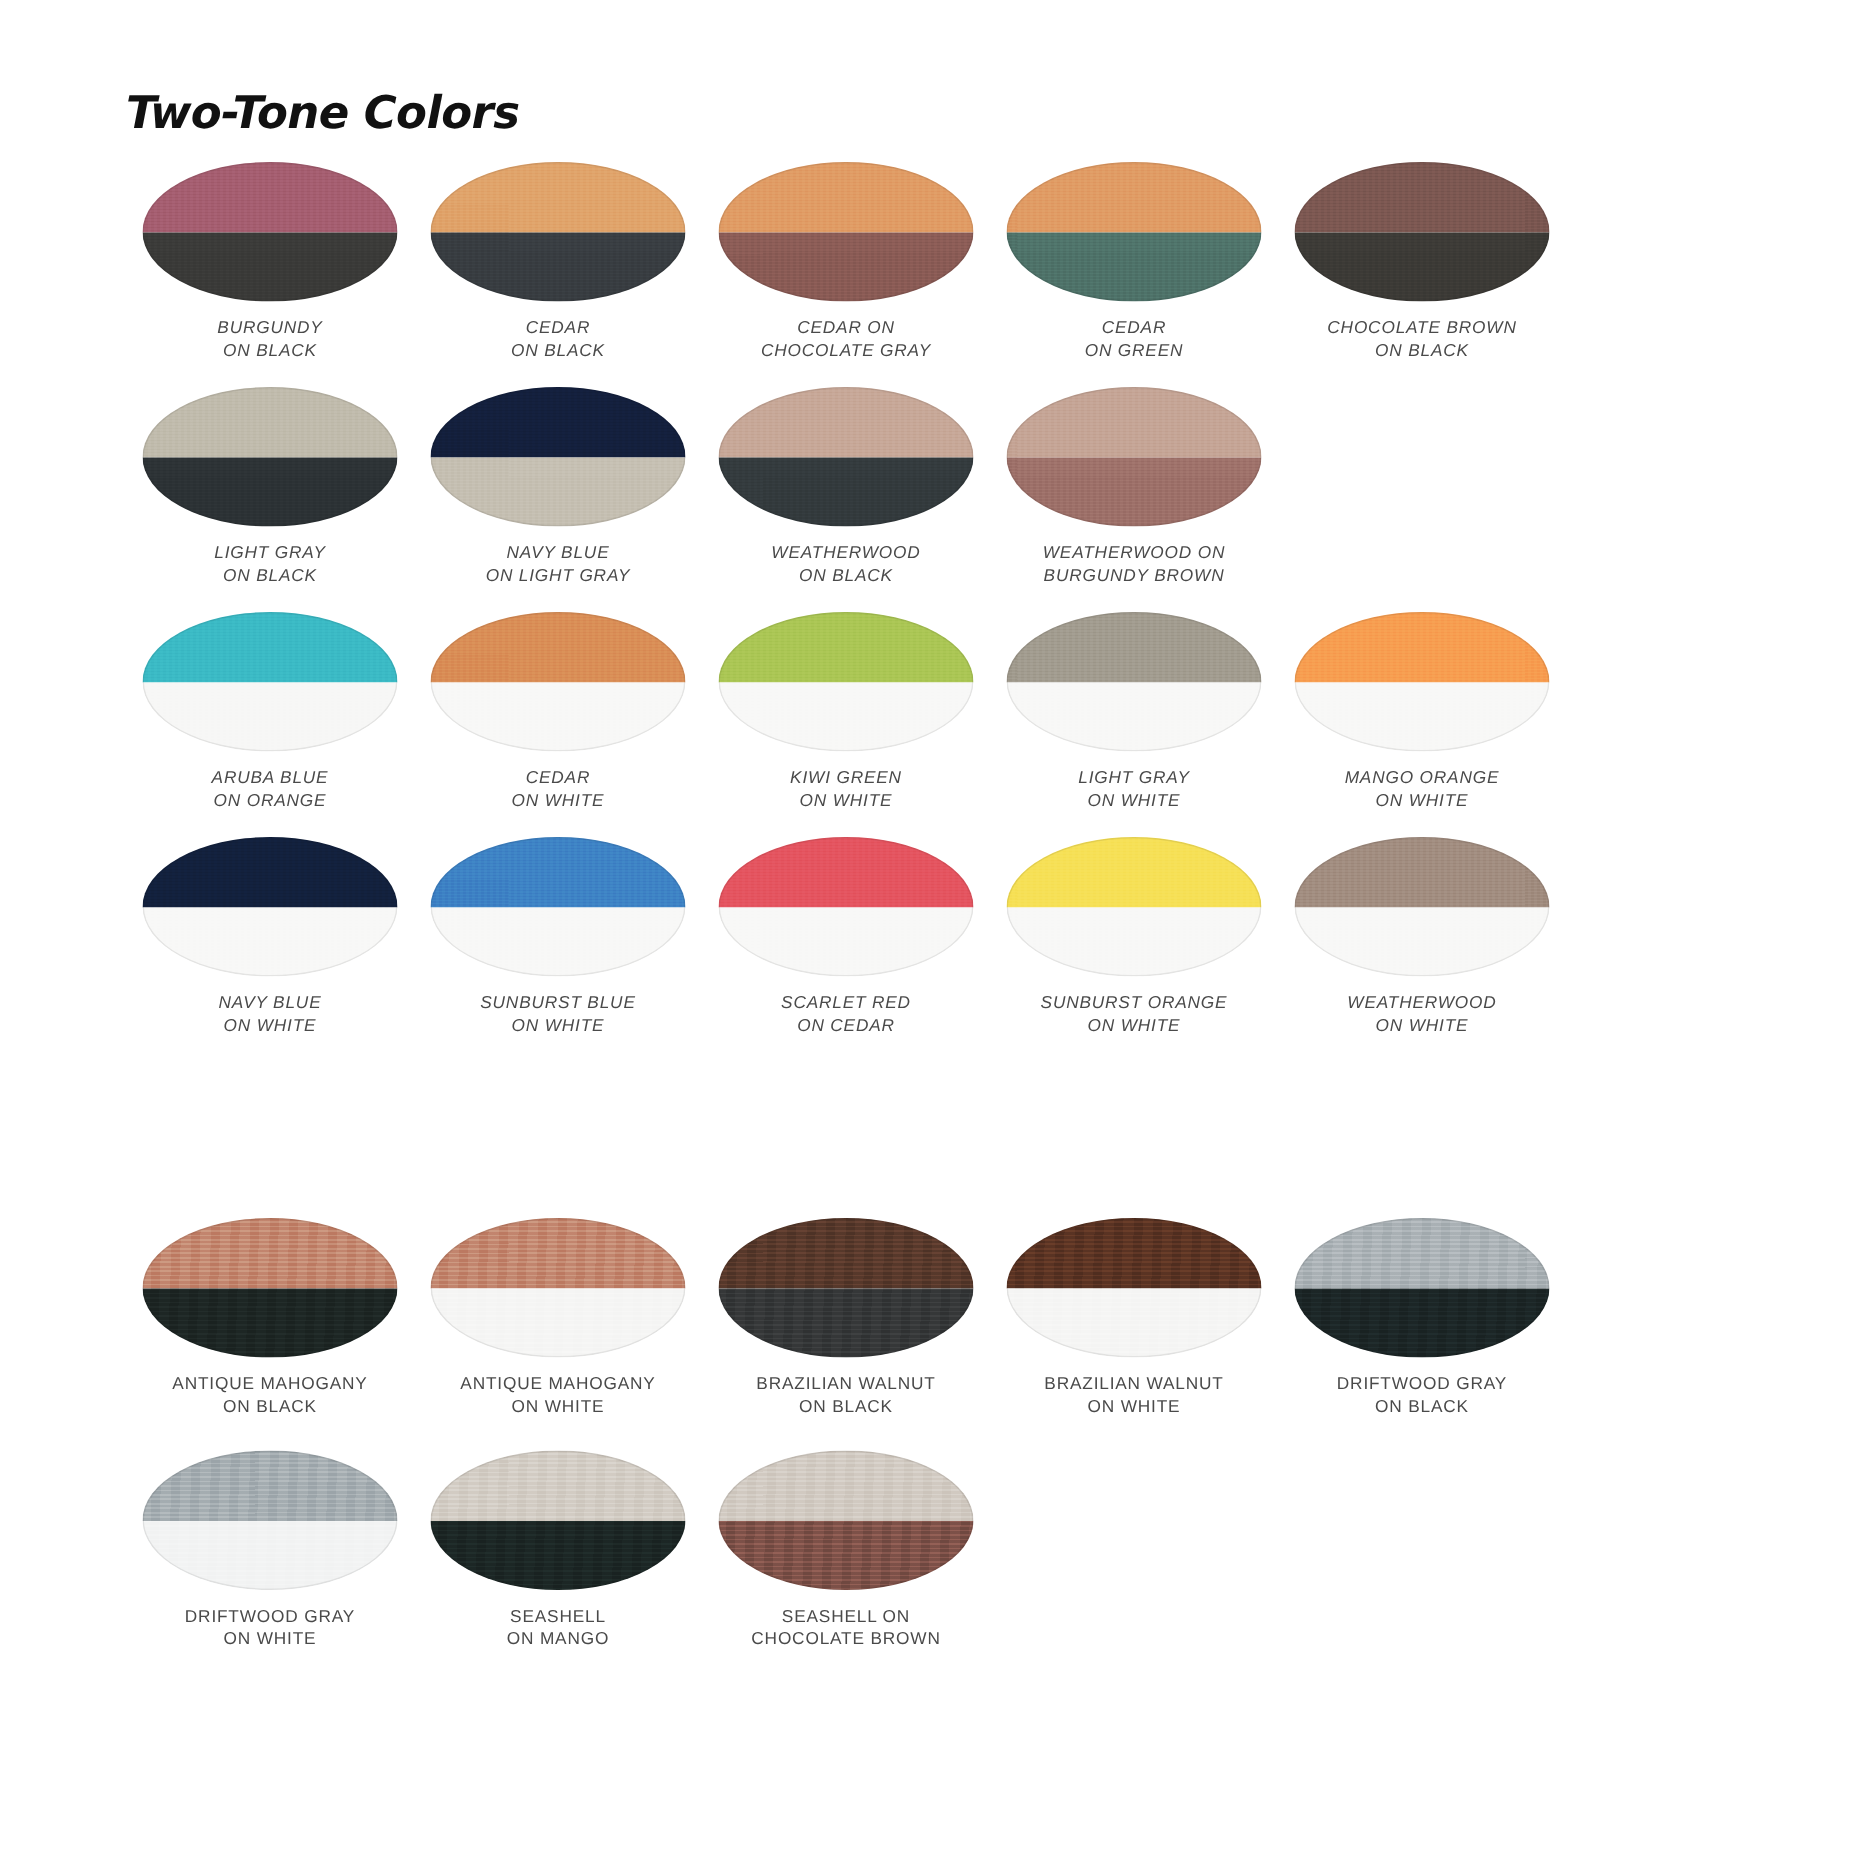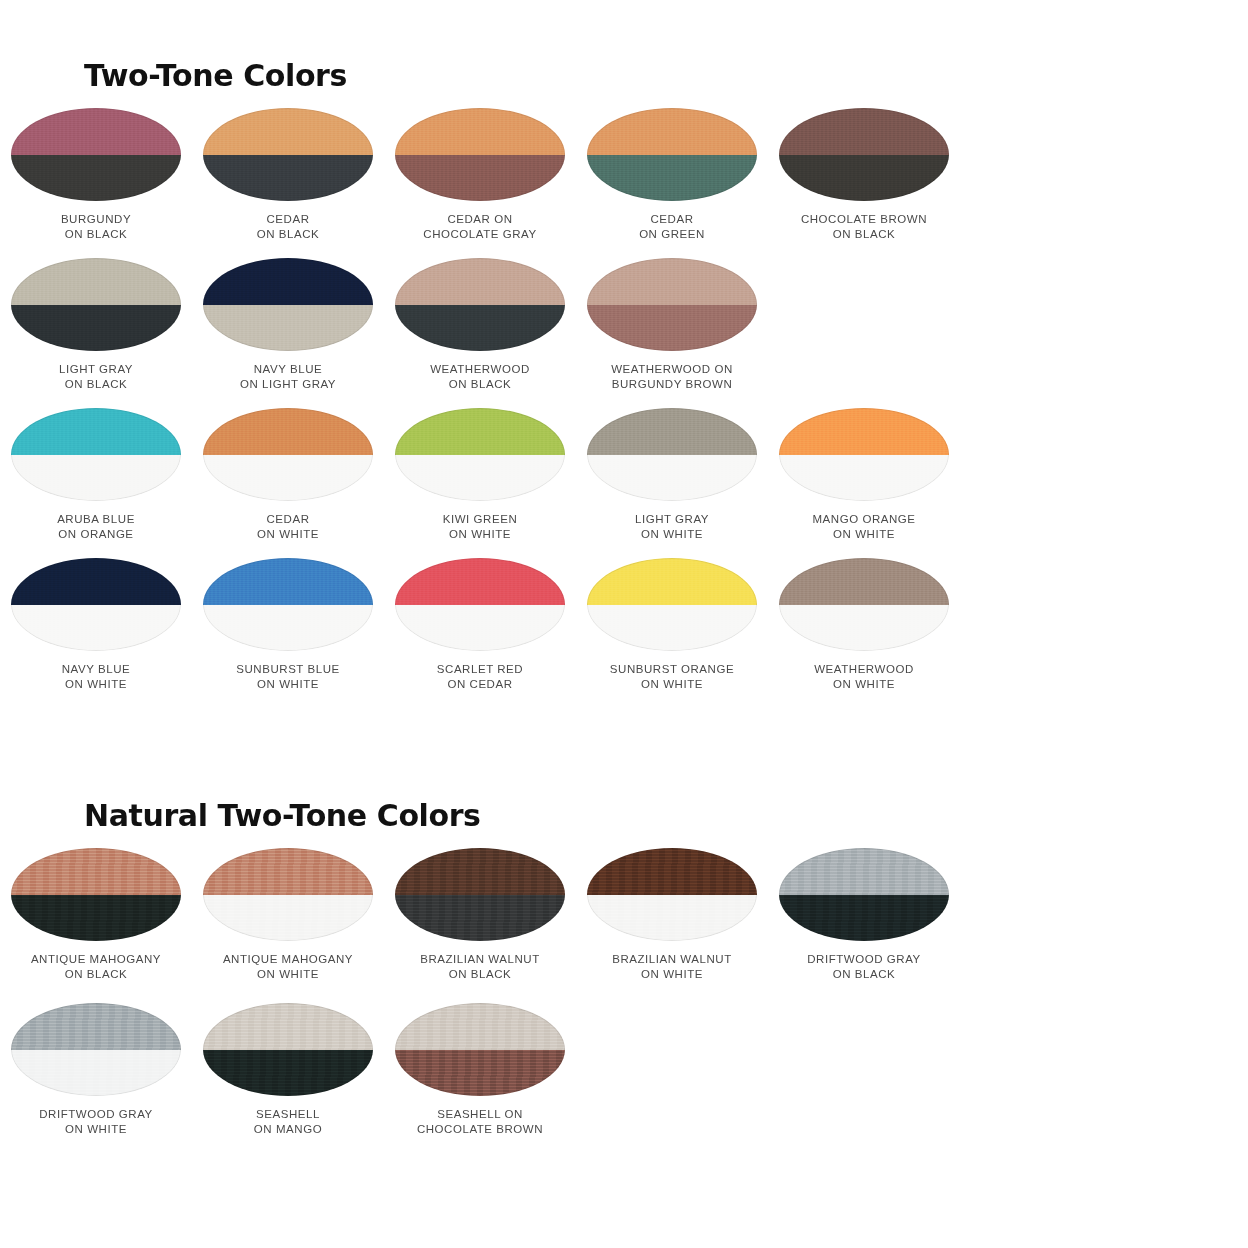--- a/index.html
+++ b/index.html
@@ -19,40 +19,41 @@
     height: 1248px;
     background: #ffffff;
   }
 
   
   .section {
     position: absolute;
     left: 0;
     width: 1248px;
   }
-  #section-two-tone { top: 58px; }
+  #section-two-tone { top: 58px; font-style: italic; }
   #section-natural  { top: 798px; }
 
   .section-title {
     margin: 0 0 0 84px;
     font-family: "DejaVu Sans", sans-serif;
     font-size: 30px;
     font-weight: bold;
     letter-spacing: -0.4px;
     color: #111111;
     line-height: 36px;
   }
 
   
   .rows {
     margin-top: 14px;
   }
   .row {
     display: flex;
     height: 150px;
+    padding-left: 84px;
     box-sizing: border-box;
   }
   .natural .row { height: 155px; }
 
   .cell {
     width: 192px;
     flex: 0 0 192px;
     display: flex;
     flex-direction: column;
     align-items: center;
@@ -315,21 +316,20 @@
               <div class="outline"></div>
             </div>
             <div class="caption">WEATHERWOOD
 ON WHITE</div>
           </div>
         </div>
       </div>
   </div>
 
   <div class="section natural" id="section-natural">
-    <h2 class="section-title">Natural Two-Tone Colors</h2>
     <div class="rows natural" id="rows-natural">
         <div class="row">
           <div class="cell">
             <div class="swatch wood">
               <div class="half top" style="background: rgb(197, 138, 114);"></div>
               <div class="half bottom" style="background: rgb(30, 39, 37);"></div>
               <div class="grain"></div>
               <div class="outline"></div>
             </div>
             <div class="caption">ANTIQUE MAHOGANY

